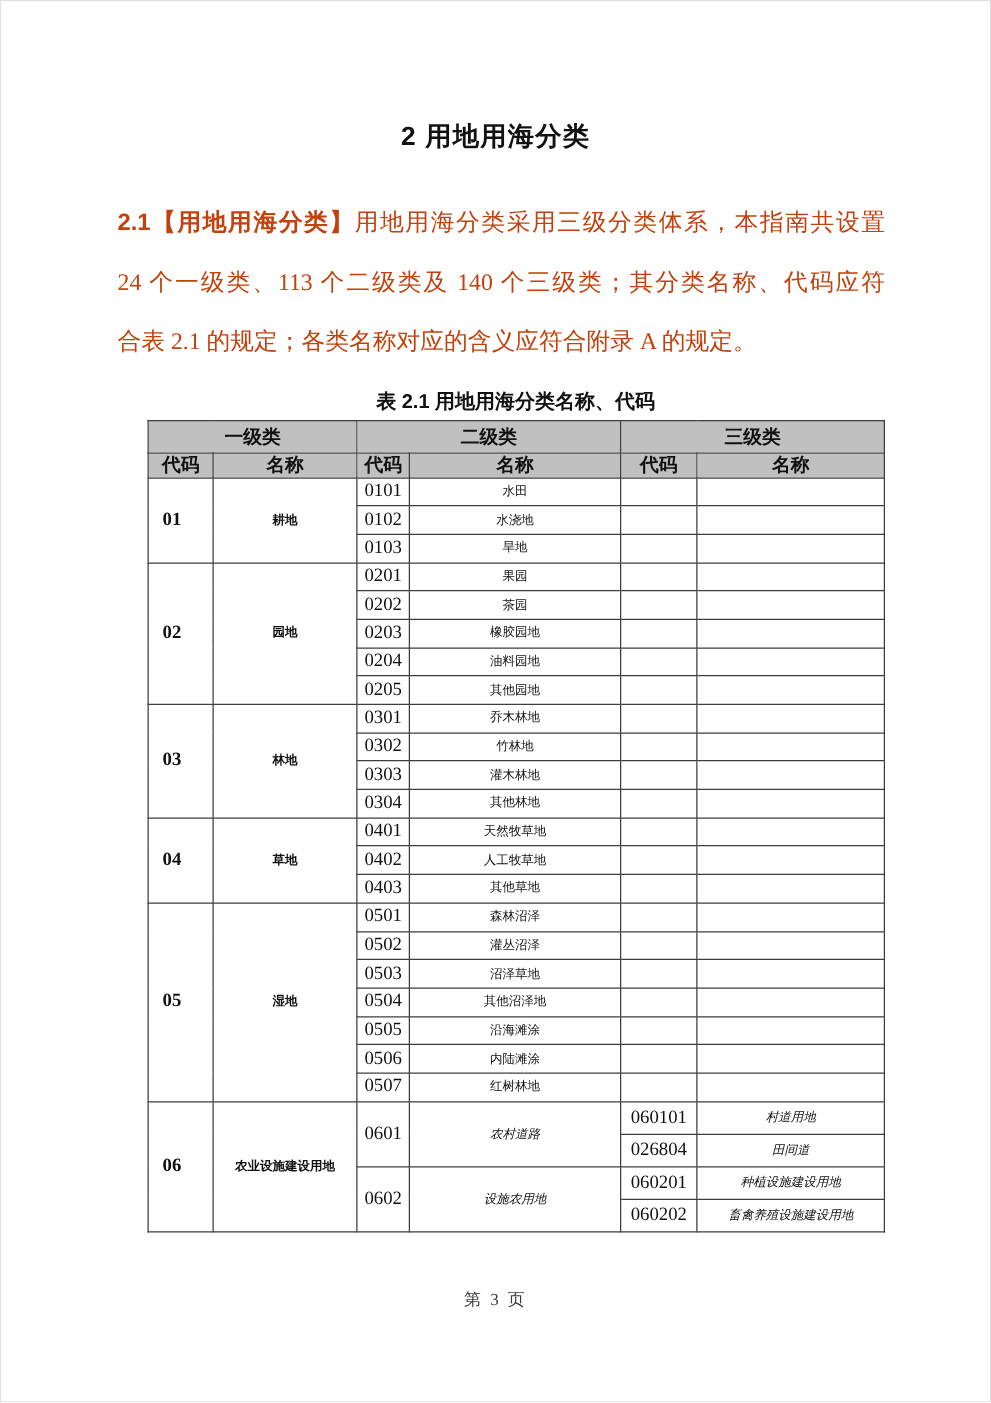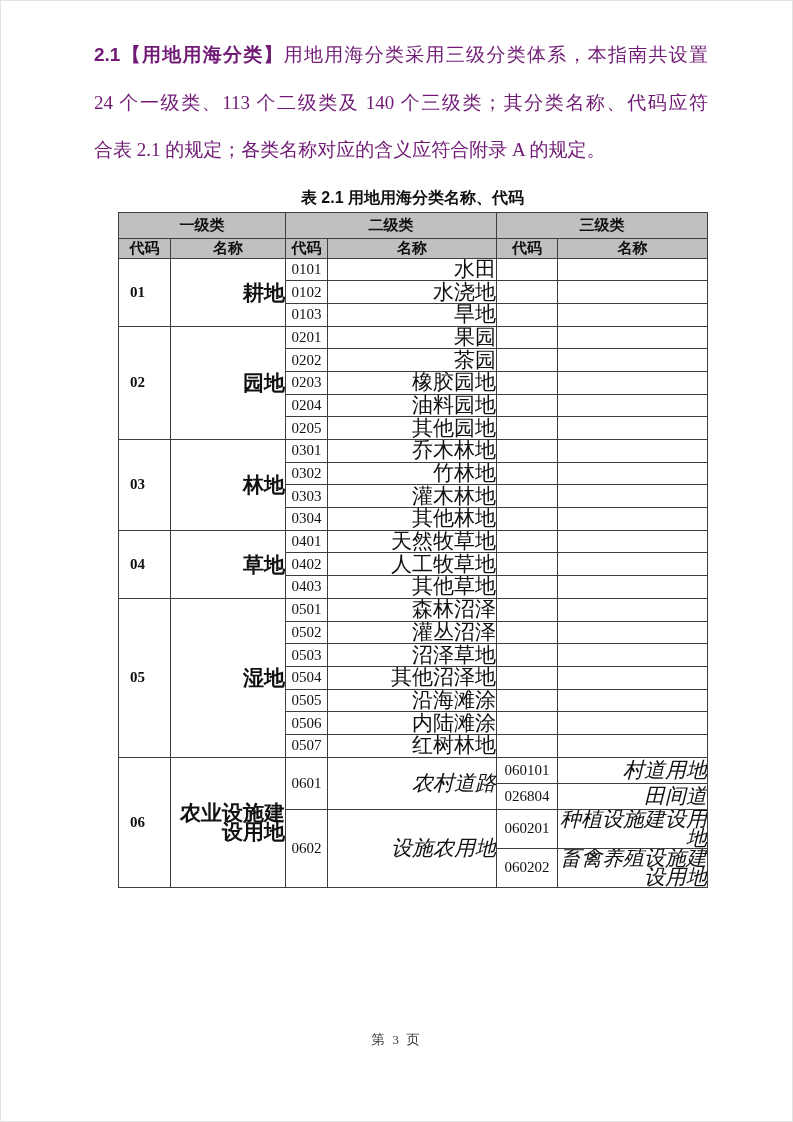--- a/index.html
+++ b/index.html
@@ -1,42 +1,43 @@
 <!DOCTYPE html>
 <html lang="zh"><head>
 <meta charset="utf-8">
 <style>
   html,body{margin:0;padding:0;background:#fff;}
   .page{position:relative;width:793px;height:1122px;background:#ffffff;border:1px solid #e2e2e2;box-sizing:border-box;overflow:hidden;color:#111;}
   .hei{font-family:"Liberation Sans","DejaVu Sans",sans-serif;font-weight:bold;}
   .song{font-family:"Liberation Serif","DejaVu Serif",serif;}
   .doc-title{margin:94px 0 0 0;text-align:center;font-size:21px;line-height:30px;letter-spacing:1px;}
-  .para{margin:30px 84px 0 93px;font-size:19px;line-height:47.5px;color:#701a75;}
+  .para{margin:30px 84px 0 93px;font-size:19px;line-height:47.5px;color:#c2410c;}
   .para-line{text-align:justify;text-align-last:justify;text-justify:inter-character;}
   .para-line.last{text-align-last:left;}
   .tbl-caption{margin:14px 0 0 117px;width:589px;text-align:center;font-size:16px;line-height:20px;}
   table.cls{border-collapse:collapse;table-layout:fixed;width:589px;margin:4px 0 0 117px;border:1.5px solid #3e3e3e;}
   table.cls td,table.cls th{border:1px solid #3e3e3e;padding:0;overflow:hidden;vertical-align:middle;}
   table.cls th{background:#c0c0c0;font-size:15px;font-weight:bold;font-family:"Liberation Sans","DejaVu Sans",sans-serif;margin-left:36px;}
   tr.hrow1{height:26px;}
   tr.hrow2{height:16px;}
   tr.trow{height:22.7px;}
   tr.trow6{height:26px;}
   td.code{font-family:"Liberation Serif","DejaVu Serif",serif;font-size:15px;text-align:center;}
   td.code.l1{font-weight:bold;text-align:left;padding-left:11px;}
-  td.name{font-family:"Liberation Serif","DejaVu Serif",serif;font-size:21px;text-align:right;padding-left:8px;line-height:19px;}
+  td.name{font-family:"Liberation Serif","DejaVu Serif",serif;font-size:10px;text-align:center;padding-left:8px;line-height:19px;}
   td.name.l1n{font-weight:bold;font-family:"Liberation Sans","DejaVu Sans",sans-serif;}
   .kai{font-style:italic;}
   .footer{position:absolute;left:0;top:1030px;width:100%;text-align:center;font-size:13.5px;color:#3a3a3a;letter-spacing:2px;}
 </style>
 </head>
 <body>
 
 <div class="page">
 
+  <div class="doc-title hei">2 用地用海分类</div>
 
   <div class="para song">
     <div class="para-line"><span class="hei">2.1【用地用海分类】</span><span>用地用海分类采用三级分类体系，本指南共设置</span></div>
     <div class="para-line">24 个一级类、113 个二级类及 140 个三级类；其分类名称、代码应符</div>
     <div class="para-line last">合表 2.1 的规定；各类名称对应的含义应符合附录 A 的规定。</div>
   </div>
 
   <div class="tbl-caption hei">表 2.1 用地用海分类名称、代码</div>
 
   <table class="cls">

